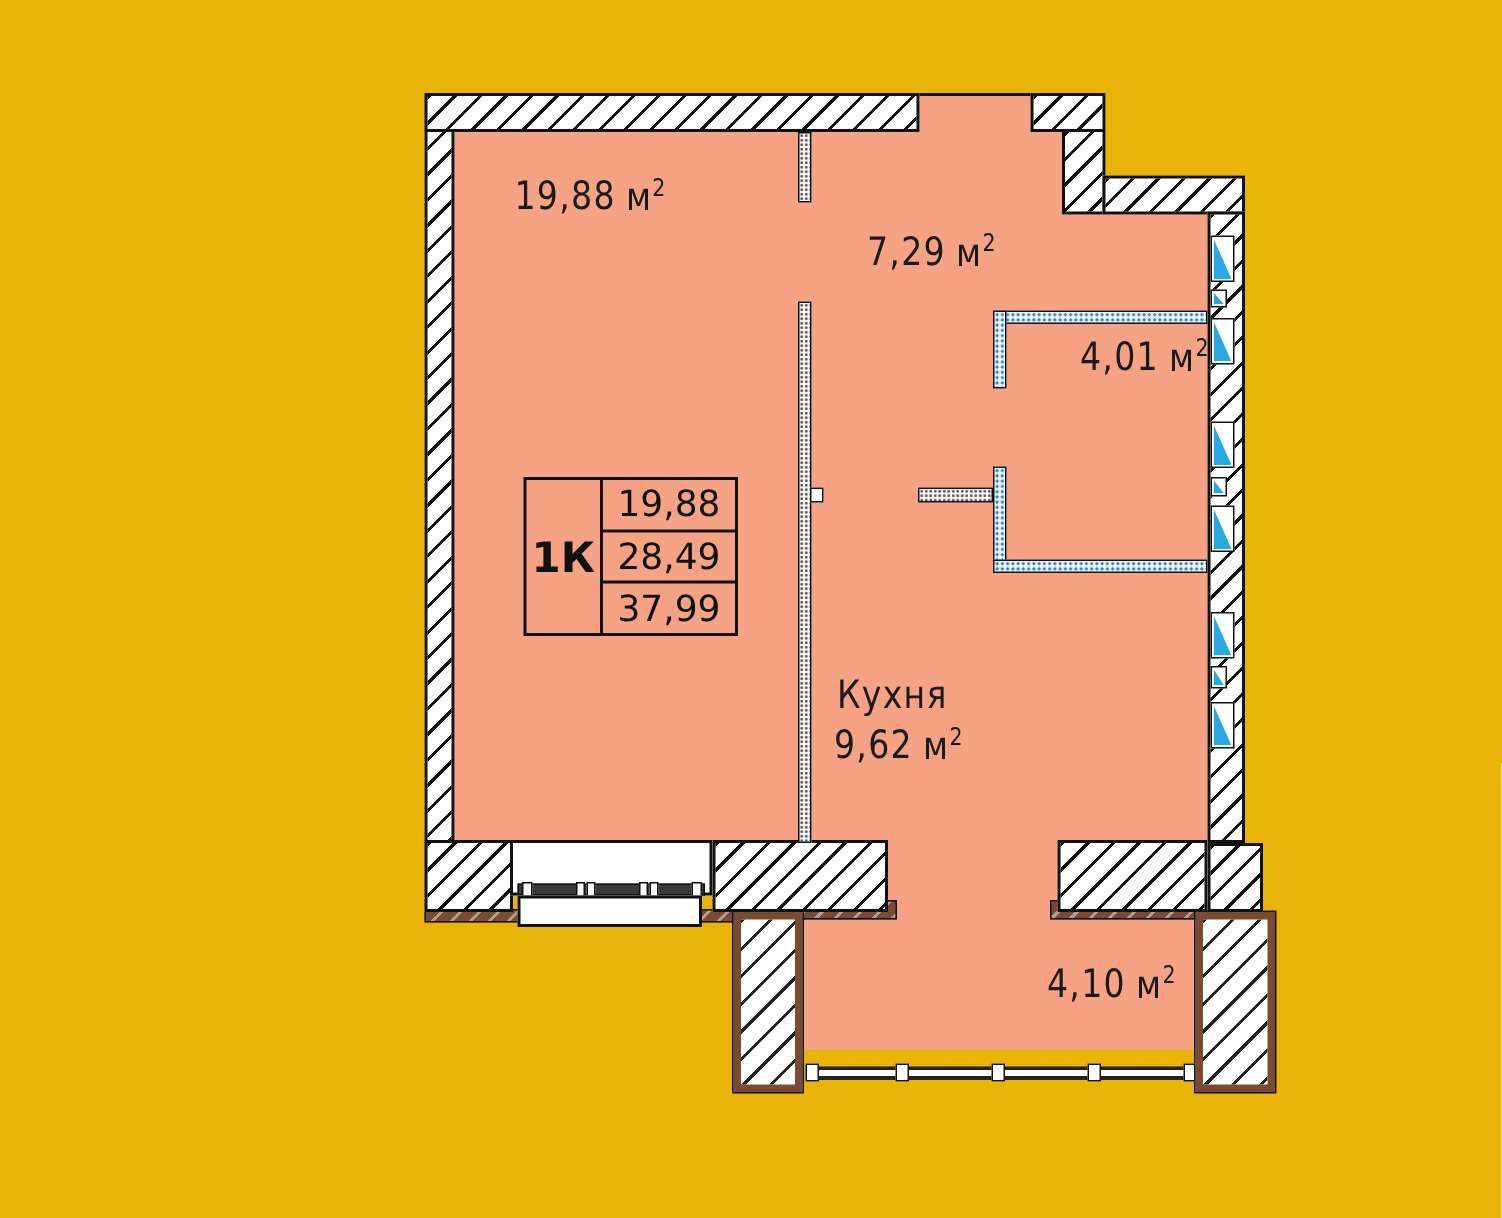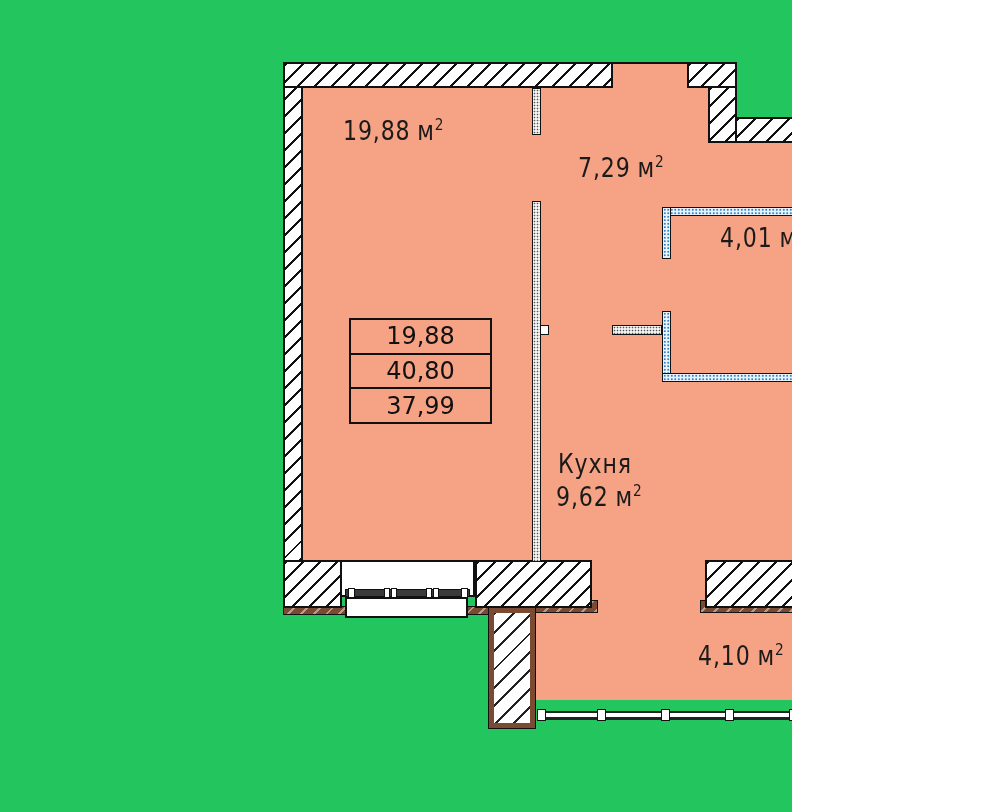--- a/index.html
+++ b/index.html
@@ -1,16 +1,16 @@
 <!DOCTYPE html>
 <html style="--floor: #F6A285; --vent-blue: #29A9E1; --balcony-brown: #7B4A33; --wet-wall-blue: #2F7FC1;"><head>
 <meta charset="utf-8">
 <style>
   html,body{margin:0;padding:0;background:#fff;}
-  .stage{position:relative;width:792px;height:812px;background:#22c55e;overflow:hidden;
+  .stage{position:relative;width:1001px;height:812px;background:#eab308;overflow:hidden;
          font-family:"DejaVu Sans",sans-serif;color:#111;}
   .floor{position:absolute;background:var(--floor,#F6A285);}
   .hatch{position:absolute;background-color:#fff;
          background-image:repeating-linear-gradient(135deg,#111 0 2px,transparent 2px 12px);
          border:2px solid #111;box-sizing:border-box;}
   .bwall{position:absolute;background-color:#fff;
          background-image:repeating-linear-gradient(135deg,#222 0 2px,transparent 2px 13px);
          border:5px solid var(--balcony-brown,#7B4A33);outline:1px solid #111;box-sizing:border-box;}
   .brown{position:absolute;background-color:var(--balcony-brown,#7B4A33);
          background-image:repeating-linear-gradient(135deg,transparent 0 7px,rgba(255,255,255,.45) 7px 9px);
@@ -144,20 +144,21 @@
     <span>Кухня</span>
   </div>
   <div class="alabel" style="left:556px;top:481px">
     <span>9,62</span><span class="unit"><span>м</span><sup>2</sup></span>
   </div>
   <div class="alabel" style="left:698px;top:640px">
     <span>4,10</span><span class="unit"><span>м</span><sup>2</sup></span>
   </div>
 
   <div class="itable">
+    <div class="tcol">1К</div>
     <div class="rows">
       <div class="trow">19,88</div>
-      <div class="trow">40,80</div>
+      <div class="trow">28,49</div>
       <div class="trow">37,99</div>
     </div>
   </div>
 
 </div>
 
 </body></html>

